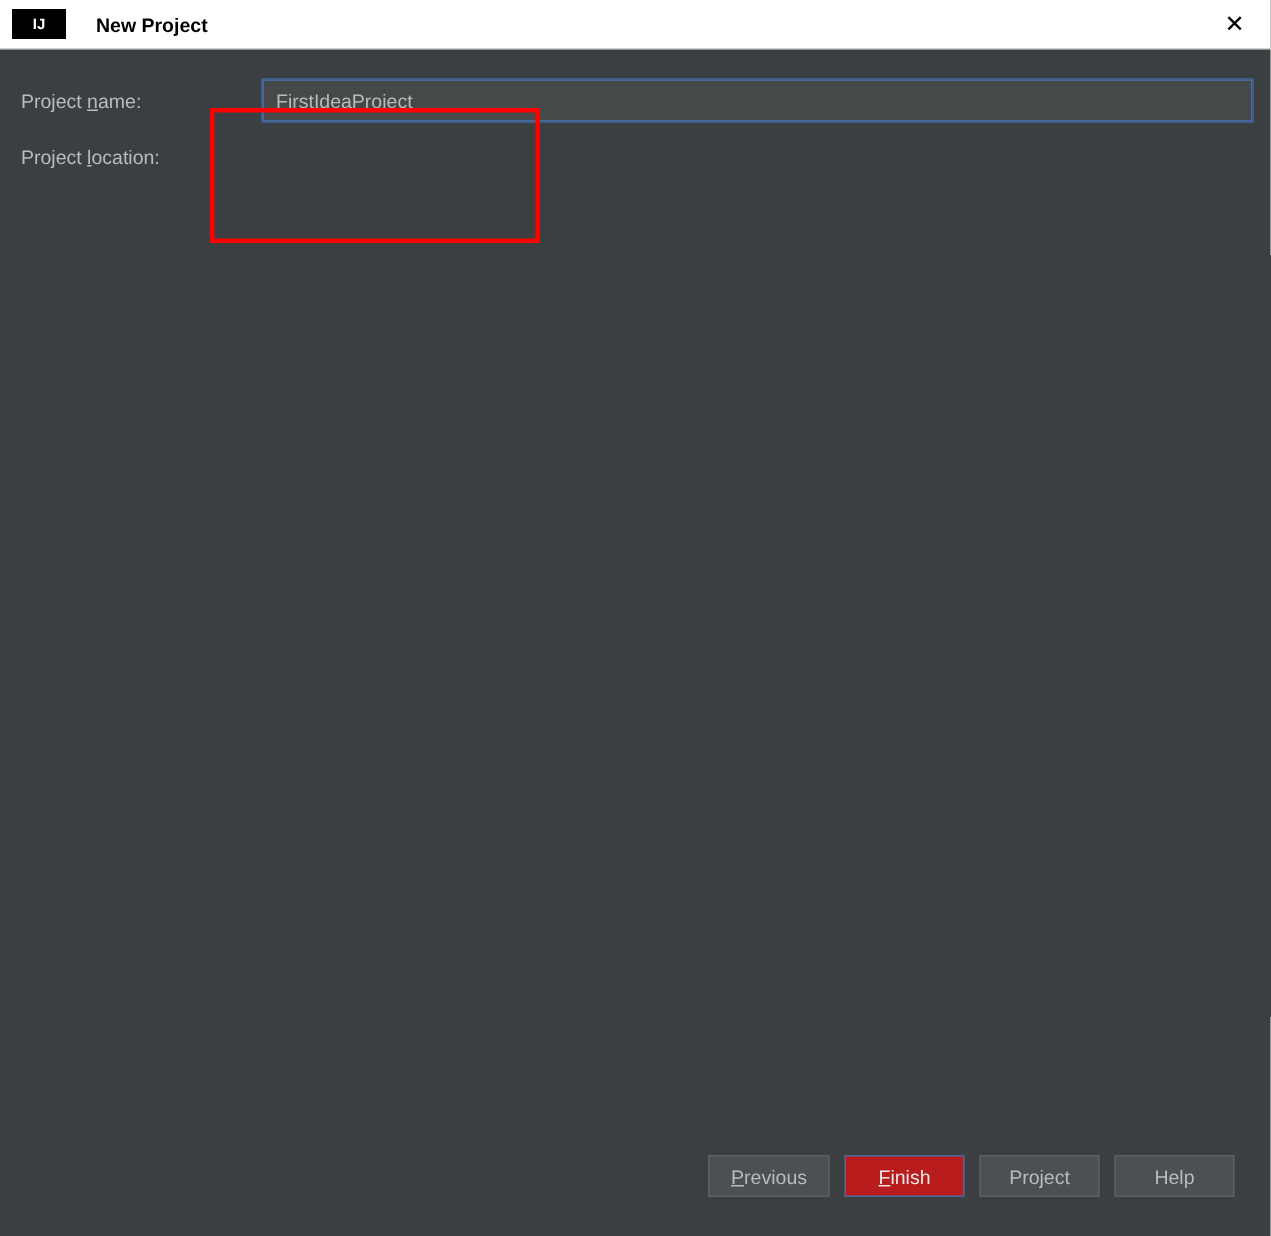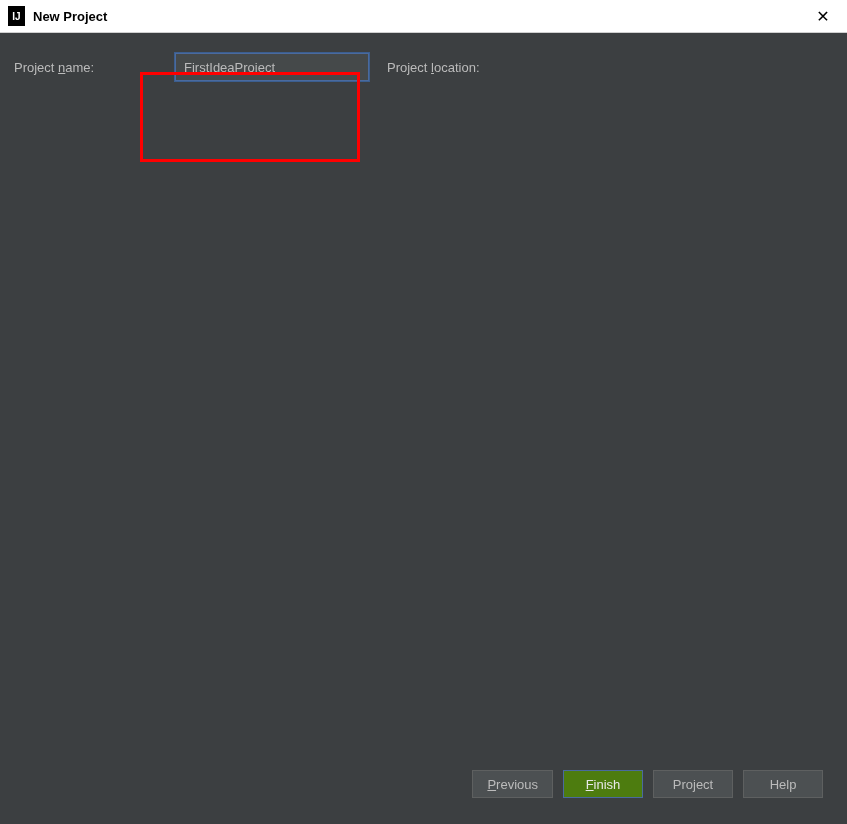--- a/index.html
+++ b/index.html
@@ -19,27 +19,27 @@
     }
     .titlebar {
       height: 33px;
       background: #ffffff;
       display: flex;
       align-items: center;
       padding: 0 4px;
       border-bottom: 1px solid #d0d0d0;
     }
     .app-icon {
-      width: 17px;
+      width: 36px;
       height: 20px;
       background: #000000;
       display: flex;
       align-items: center;
       justify-content: center;
-      margin-right: 8px;
+      margin-right: 20px;
       margin-left: 4px;
     }
     .app-icon-inner {
       color: #ffffff;
       font-size: 10px;
       font-weight: bold;
       font-family: Arial, sans-serif;
     }
     .title-text {
       font-size: 13px;
@@ -60,21 +60,21 @@
     .content {
       flex: 1;
       background: #3c3f41;
       padding: 20px 12px 12px 12px;
       display: flex;
       flex-direction: column;
       position: relative;
     }
     .form-area {
       display: flex;
-      flex-direction: row;
+      flex-direction: column;
       gap: 16px;
     }
     .form-row {
       display: flex;
       align-items: center;
     }
     .form-label {
       width: 128px;
       font-size: 13px;
       color: #bbbbbb;
@@ -140,21 +140,21 @@
       border: 1px solid #5e6060;
       color: #bbbbbb;
       font-size: 13px;
       display: flex;
       align-items: center;
       justify-content: center;
       padding: 12px 14px;
       cursor: pointer;
     }
     .dlg-btn.primary {
-      background: #4d7c0f;
+      background: #b91c1c;
       border: 1px solid #4a6a9e;
       color: #e8e8e8;
     }
     .dlg-btn .mnemonic {
       text-decoration: underline;
     }
     .spacer {
       flex: 1;
     }
   </style>

